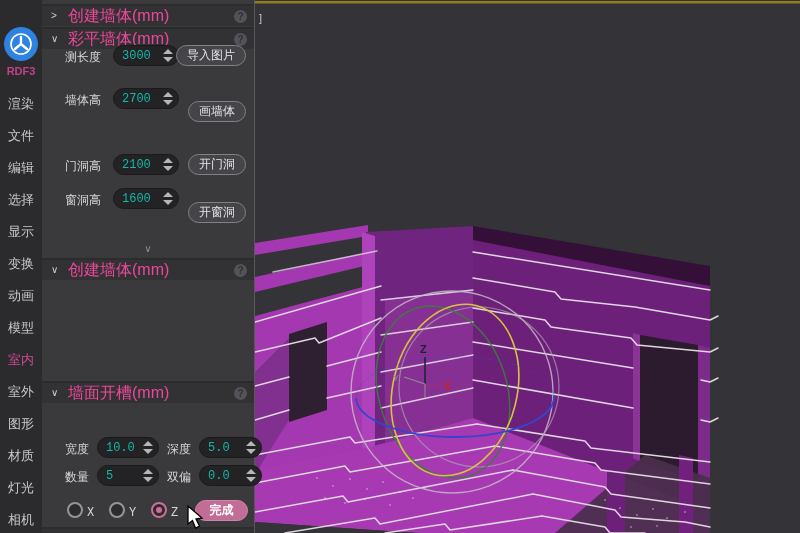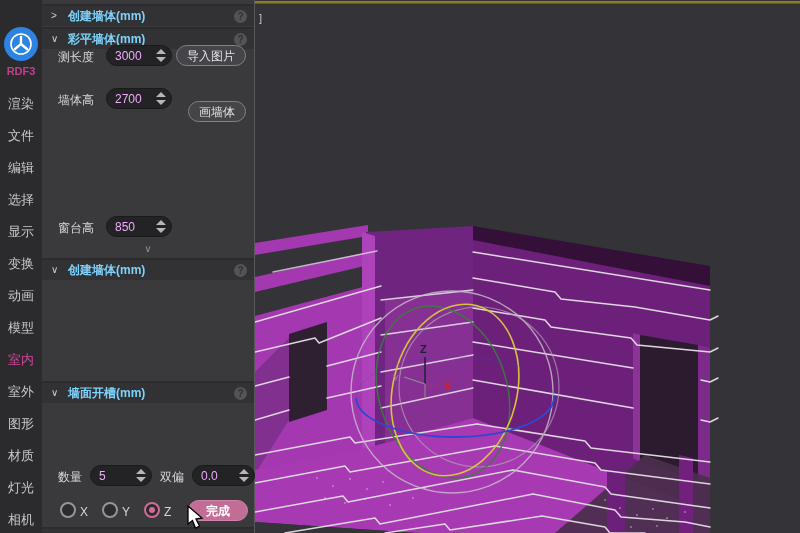--- a/index.html
+++ b/index.html
@@ -15,29 +15,29 @@
          color:#c0418a;letter-spacing:0;}
   .navitem{position:absolute;left:0;width:42px;text-align:center;font-size:13px;color:#c9c7ca;cursor:default;}
   .navitem.active{color:#d14a9b;font-family:Liberation Serif, serif;}
 
   
   #panel{position:absolute;left:42px;top:0;width:213px;height:533px;background:#3a393c;z-index:3;
          border-right:1px solid #59585b;box-sizing:border-box;}
   .hdr{position:absolute;left:0;right:0;height:20px;background:#323134;border-top:2px solid #2c2b2e;
        line-height:20px;}
   .hdr .chev{position:absolute;left:9px;top:0;font-size:10px;color:#cfcdd0;}
-  .hdr .ttl{position:absolute;left:26px;top:0;font-size:12px;font-weight:700;color:#7dd3fc;}
+  .hdr .ttl{position:absolute;left:26px;top:0;font-size:16px;font-weight:400;color:#ec4899;}
   .help{position:absolute;right:7px;top:4px;width:13px;height:13px;border-radius:50%;background:#54535a;
         color:#302f33;font-size:10px;font-weight:bold;line-height:13px;text-align:center;}
-  .row{position:absolute;left:8px;right:0;height:23px;}
+  .row{position:absolute;left:15px;right:0;height:23px;font-family:Liberation Mono, monospace;}
   .lbl{position:absolute;top:4px;font-size:12px;color:#d7d5d8;white-space:nowrap;}
   .inp{position:absolute;height:21px;background:#232225;border:1px solid #1a191c;border-radius:11px;
        box-sizing:border-box;}
   .inp input{position:absolute;left:8px;top:1px;width:calc(100% - 24px);height:17px;border:none;background:transparent;
-       color:#f0abfc;font-size:12px;font-family:inherit;padding:0;outline:none;}
+       color:#14b8a6;font-size:12px;font-family:inherit;padding:0;outline:none;}
   .spin{position:absolute;right:5px;top:2px;width:10px;height:15px;}
   .spin .up{position:absolute;left:0;top:1px;width:0;height:0;border-left:5px solid transparent;
             border-right:5px solid transparent;border-bottom:5px solid #b7b5b8;}
   .spin .dn{position:absolute;left:0;bottom:1px;width:0;height:0;border-left:5px solid transparent;
             border-right:5px solid transparent;border-top:5px solid #b7b5b8;}
   .btn{position:absolute;height:21px;line-height:20px;background:#454449;border:1px solid #838185;
        border-radius:11px;color:#e5e3e6;font-size:12px;text-align:center;padding:0 10px;box-sizing:border-box;}
   .radio{display:inline-block;width:12px;height:12px;border-radius:50%;border:2px solid #96949a;
          background:#2c2b2e;vertical-align:-2px;margin-right:4px;box-sizing:content-box;position:relative;}
   .radio.on{border-color:#cf6d9a;}
@@ -115,51 +115,81 @@
         <input value="2700" style="">
         <span class="spin">
             <span class="up"></span>
             <span class="dn"></span>
           </span>
       </span>
       <span class="btn" style="right:8px;top:13px">画墙体</span>
     </div>
 
 
-
-
-    <div class="row" style="top:216px">
-      <span class="lbl" style="left:8px">窗台高</span>
+    <div class="row" style="top:154px">
+      <span class="lbl" style="left:8px">门洞高</span>
       <span class="inp" style="left:56px;width:66px">
-        <input value="850" style="">
-        <span class="spin">
-            <span class="up"></span>
-            <span class="dn"></span>
-          </span>
-      </span>
-    </div>
+        <input value="2100" style="">
+        <span class="spin">
+            <span class="up"></span>
+            <span class="dn"></span>
+          </span>
+      </span>
+      <span class="btn" style="right:8px">开门洞</span>
+    </div>
+
+    <div class="row" style="top:188px">
+      <span class="lbl" style="left:8px">窗洞高</span>
+      <span class="inp" style="left:56px;width:66px">
+        <input value="1600" style="">
+        <span class="spin">
+            <span class="up"></span>
+            <span class="dn"></span>
+          </span>
+      </span>
+      <span class="btn" style="right:8px;top:14px">开窗洞</span>
+    </div>
+
 
     <div class="handle" style="top:243px">∨</div>
 
     <div class="hdr" style="top:258px">
       <span class="chev">∨</span>
       <span class="ttl">创建墙体(mm)</span>
       <span class="help">?</span>
     </div>
 
 
 
 
     <div class="hdr" style="top:381px">
       <span class="chev">∨</span>
       <span class="ttl">墙面开槽(mm)</span>
       <span class="help">?</span>
     </div>
 
 
+    <div class="row" style="top:437px">
+      <span class="lbl" style="left:8px">宽度</span>
+      <span class="inp" style="left:40px;width:62px">
+        <input value="10.0" style="">
+        <span class="spin">
+            <span class="up"></span>
+            <span class="dn"></span>
+          </span>
+      </span>
+      <span class="lbl" style="left:110px">深度</span>
+      <span class="inp" style="left:142px;width:63px">
+        <input value="5.0" style="">
+        <span class="spin">
+            <span class="up"></span>
+            <span class="dn"></span>
+          </span>
+      </span>
+    </div>
 
     <div class="row" style="top:465px">
       <span class="lbl" style="left:8px">数量</span>
       <span class="inp" style="left:40px;width:62px">
         <input value="5" style="">
         <span class="spin">
             <span class="up"></span>
             <span class="dn"></span>
           </span>
       </span>

